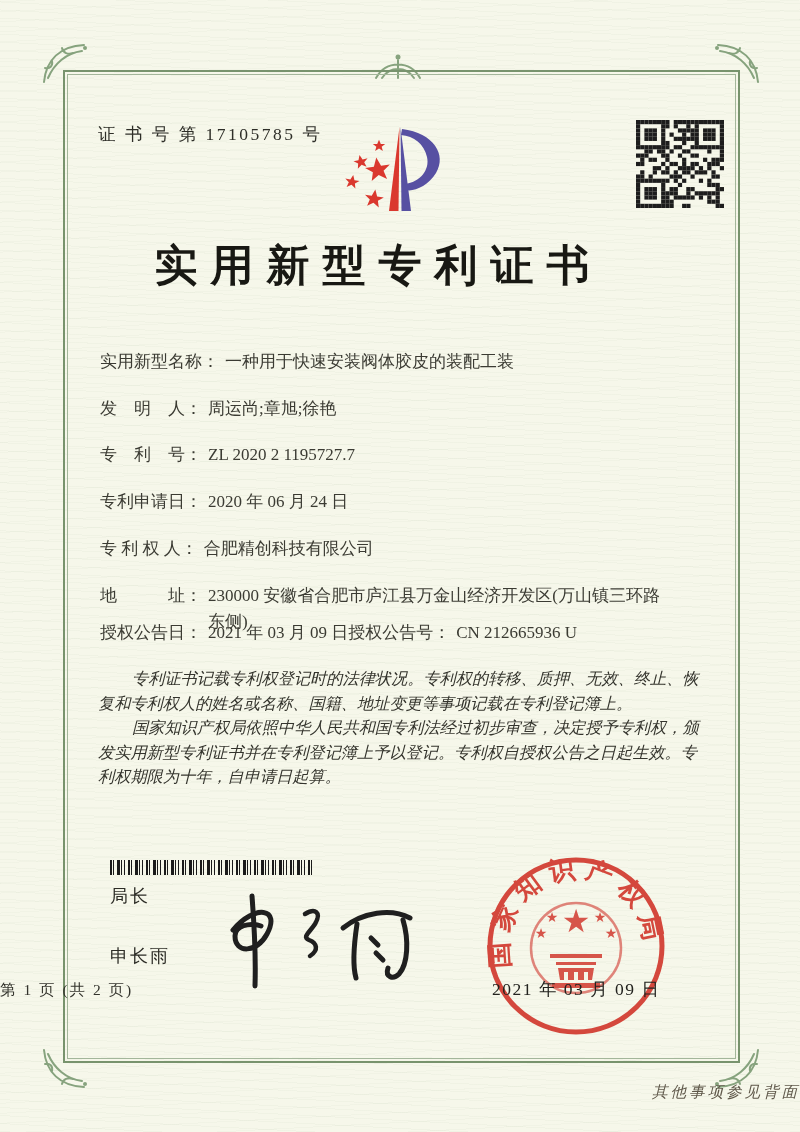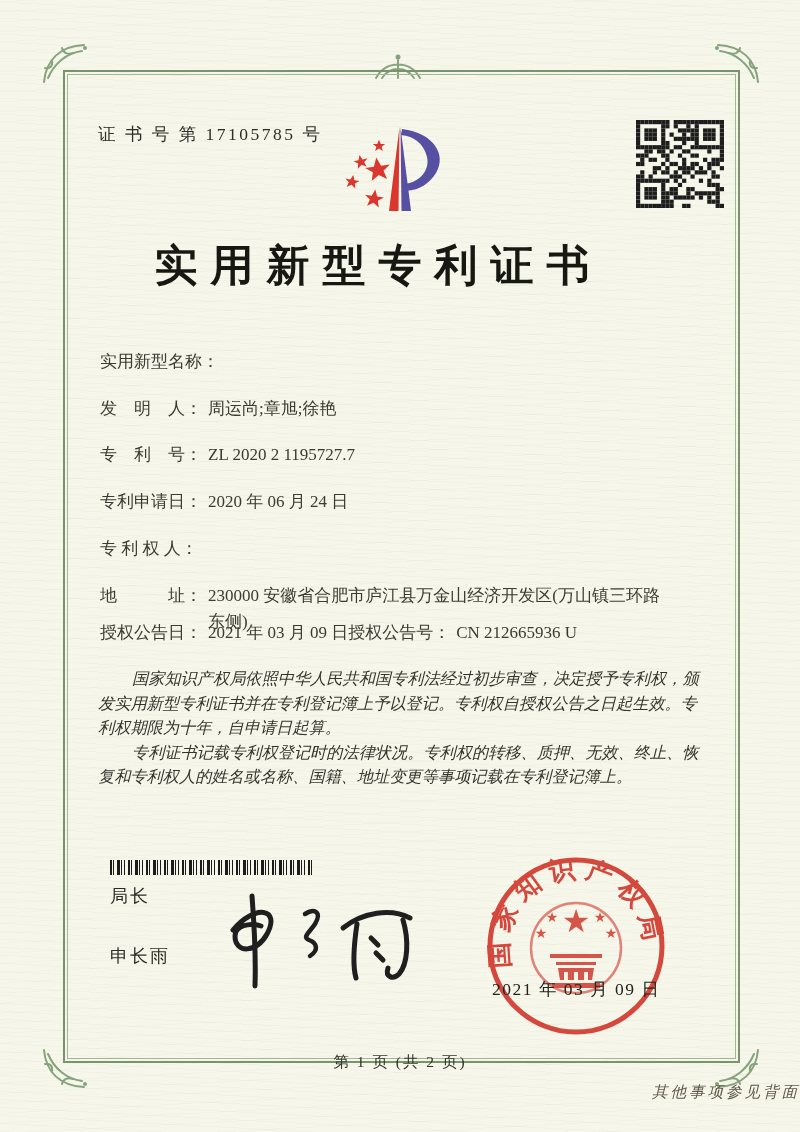--- a/index.html
+++ b/index.html
@@ -68,21 +68,21 @@
   .signer-name{position:absolute;left:110px;top:944px;font-size:18px;letter-spacing:2px;color:#2c2c26;}
   .signature{position:absolute;left:205px;top:882px;width:230px;height:108px;stroke:#1f1f1f;fill:none;stroke-linecap:round;stroke-linejoin:round;}
   .seal{position:absolute;left:478px;top:848px;width:196px;height:196px;opacity:0.93;}
   .seal-ring{fill:none;stroke:var(--seal-red);stroke-width:5px;}
   .seal-text{fill:var(--seal-red);font-size:26px;font-weight:700;letter-spacing:8px;font-family:"Liberation Serif",serif;}
   .seal-emblem{fill:var(--seal-red);}
   .seal-date{
     position:absolute;left:492px;top:977px;
     font-size:17.5px;letter-spacing:1.5px;color:#23231f;
   }
-  .page-info{position:absolute;left:0;top:1052px;width:800px;text-align:center;font-size:15.5px;letter-spacing:2px;color:#33332c;}
+  .page-info{position:absolute;left:0;top:980px;width:800px;text-align:left;font-size:15.5px;letter-spacing:2px;color:#33332c;}
   .back-note{position:absolute;left:0;top:1082px;width:800px;text-align:right;font-size:15.5px;letter-spacing:3px;font-style:italic;color:#5f584a;}
   .orn{position:absolute;width:52px;height:46px;stroke:#74956c;fill:none;stroke-width:2px;stroke-linecap:round;opacity:0.85;}
   .star{fill:var(--logo-red);}
 </style>
 </head>
 <body>
 
 <svg class="orn" style="left:40px;top:40px;" viewBox="0 0 52 46">
   <path d="M4,42 C6,20 20,6 44,5 M8,38 C14,24 26,13 42,11 M5,28 C10,29 13,26 12,21 M22,8 C23,13 28,15 33,13"></path>
   <circle cx="45" cy="8" r="2" fill="#74956c" stroke="none"></circle>
@@ -360,52 +360,54 @@
     <rect x="44" y="80" width="4" height="4"></rect>
     <rect x="48" y="80" width="4" height="4"></rect>
     <rect x="76" y="80" width="4" height="4"></rect>
     <rect x="80" y="80" width="4" height="4"></rect>
   </svg>
 
 <h1 class="title">实用新型专利证书</h1>
 
 <div class="field-row" style="top:349px">
   <span class="lbl">实用新型名称：</span>
+  <span class="val">一种用于快速安装阀体胶皮的装配工装</span>
 </div>
 <div class="field-row" style="top:396px">
   <span class="lbl">发　明　人：</span>
   <span class="val">周运尚;章旭;徐艳</span>
 </div>
 <div class="field-row" style="top:442px">
   <span class="lbl">专　利　号：</span>
   <span class="val">ZL 2020 2 1195727.7</span>
 </div>
 <div class="field-row" style="top:489px">
   <span class="lbl">专利申请日：</span>
   <span class="val">2020 年 06 月 24 日</span>
 </div>
 <div class="field-row" style="top:536px">
   <span class="lbl">专 利 权 人：</span>
+  <span class="val">合肥精创科技有限公司</span>
 </div>
 <div class="field-row" style="top:583px">
   <span class="lbl">地　　　址：</span>
   <span class="val val-narrow">230000 安徽省合肥市庐江县万金山经济开发区(万山镇三环路东侧)</span>
 </div>
 <div class="field-row" style="top:620px">
   <span class="lbl">授权公告日：</span>
   <span class="val">2021 年 03 月 09 日</span>
   <span class="pair2">
     <span class="lbl">授权公告号：</span>
     <span class="val">CN 212665936 U</span>
   </span>
 </div>
 
 <div class="paragraphs">
+  <p>专利证书记载专利权登记时的法律状况。专利权的转移、质押、无效、终止、恢复和专利权人的姓名或名称、国籍、地址变更等事项记载在专利登记簿上。</p>
   <p>国家知识产权局依照中华人民共和国专利法经过初步审查，决定授予专利权，颁发实用新型专利证书并在专利登记簿上予以登记。专利权自授权公告之日起生效。专利权期限为十年，自申请日起算。</p>
-  <p>专利证书记载专利权登记时的法律状况。专利权的转移、质押、无效、终止、恢复和专利权人的姓名或名称、国籍、地址变更等事项记载在专利登记簿上。</p>
 </div>
 
 <div class="barcode"></div>
 
 <div class="signer-title">局长</div>
 <div class="signer-name">申长雨</div>
 
 <svg class="signature" viewBox="0 0 230 108">
   <path stroke-width="5" d="M28,48 C50,22 76,26 62,52 C52,71 30,72 30,54 C30,44 44,40 56,44"></path>
   <path stroke-width="5" d="M47,14 C49,40 51,74 50,104"></path>

